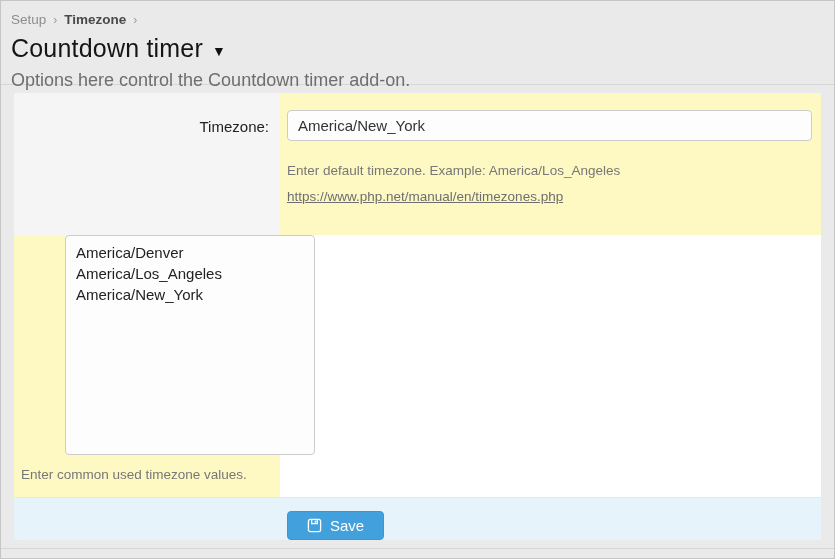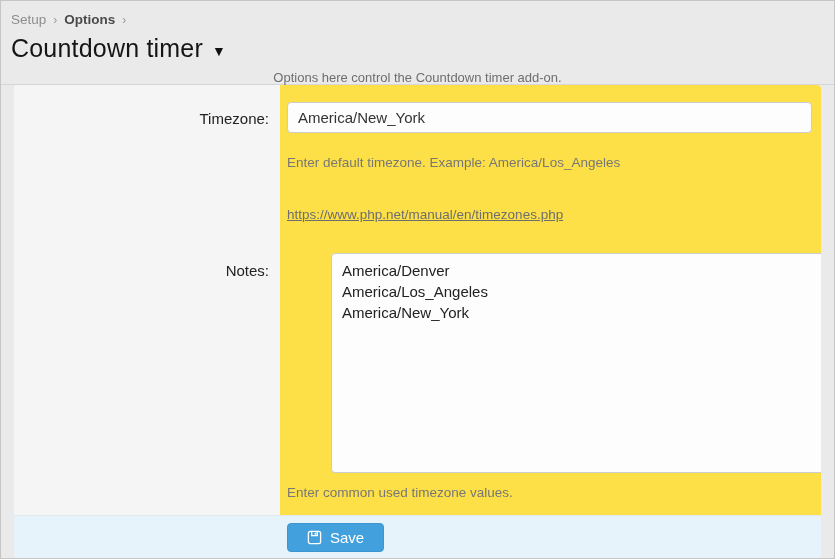--- a/index.html
+++ b/index.html
@@ -40,51 +40,50 @@
     letter-spacing: 0.2px;
   }
   .title-caret {
     font-size: 14px;
     color: #111111;
     padding-top: 4px;
     cursor: pointer;
   }
   .subtitle {
     margin-top: 7px;
-    font-size: 13px;
+    font-size: 18px;
     color: #6e6e6e;
-    text-align: center;
   }
 
   
   .content-wrap {
     border-top: 1px solid #d6d6d6;
     border-bottom: 1px solid #d6d6d6;
-    padding: 0 13px;
+    padding: 8px 13px;
     background: #eaeaea;
   }
   .panel {
     background: #ffffff;
     border-radius: 4px;
     overflow: hidden;
   }
   .form-grid {
     display: grid;
     grid-template-columns: 266px 1fr;
   }
   .cell-label {
     background: #f5f5f5;
     text-align: right;
     font-size: 15px;
     color: #222222;
     padding-right: 11px;
   }
   .cell-label.row1 { padding-top: 25px; }
   .cell-label.row2 { padding-top: 9px; }
-  .cell-content { background: #fde047; padding-left: 7px; padding-right: 9px; }
+  .cell-content { background: #fef9c3; padding-left: 7px; padding-right: 9px; }
   .cell-content.row1 { padding-top: 17px; padding-bottom: 30px; }
   .cell-content.row2 { padding-bottom: 15px; }
 
   .text-input {
     display: block;
     width: 100%;
     height: 31px;
     border: 1px solid #cccccc;
     border-radius: 4px;
     background: #fdfdfd;
@@ -94,21 +93,21 @@
     padding: 0 10px;
     outline: none;
   }
   .help-text {
     margin-top: 22px;
     font-size: 13.5px;
     color: #777777;
   }
   .doc-link {
     display: inline-block;
-    margin-top: 37px;
+    margin-top: 11px;
     font-size: 13.5px;
     color: #6e6e6e;
     text-decoration: underline;
     cursor: pointer;
   }
   .notes-area {
     display: block;
     width: 100%;
     height: 220px;
     border: 1px solid #cccccc;
@@ -124,21 +123,21 @@
     margin-left: 44px;
   }
   .help-text.below-notes { margin-top: 12px; }
 
   
   .save-row {
     border-top: 1px solid #e2e9ee;
     background: #e7f3fa;
     height: 43px;
     display: flex;
-    align-items: center;
+    align-items: flex-end;
     padding-left: 273px;
   }
   .save-button {
     display: inline-flex;
     align-items: center;
     gap: 8px;
     height: 29px;
     padding: 0 19px;
     background: #42a0dc;
     border: 1px solid #3b97d2;
@@ -152,21 +151,21 @@
 </style>
 </head>
 <body>
 
 <div class="page">
 
   <div class="page-header">
     <div class="breadcrumb">
       <span class="crumb">Setup</span>
       <span class="sep">›</span>
-      <span class="crumb current">Options</span>
+      <span class="crumb current">Timezone</span>
       <span class="sep">›</span>
     </div>
     <div class="title-row">
       <span class="page-title">Countdown timer</span>
       <span class="title-caret">▼</span>
     </div>
     <div class="subtitle">Options here control the Countdown timer add-on.</div>
   </div>
 
   <div class="content-wrap">
@@ -174,21 +173,20 @@
 
       <div class="form-grid">
 
         <div class="cell-label row1">Timezone:</div>
         <div class="cell-content row1">
           <input class="text-input" type="text" value="America/New_York" style="">
           <div class="help-text">Enter default timezone. Example: America/Los_Angeles</div>
           <a class="doc-link">https://www.php.net/manual/en/timezones.php</a>
         </div>
 
-        <div class="cell-label row2">Notes:</div>
         <div class="cell-content row2">
           <textarea class="notes-area" style="">America/Denver
 America/Los_Angeles
 America/New_York</textarea>
           <div class="help-text below-notes">Enter common used timezone values.</div>
         </div>
 
       </div>
 
       <div class="save-row">

